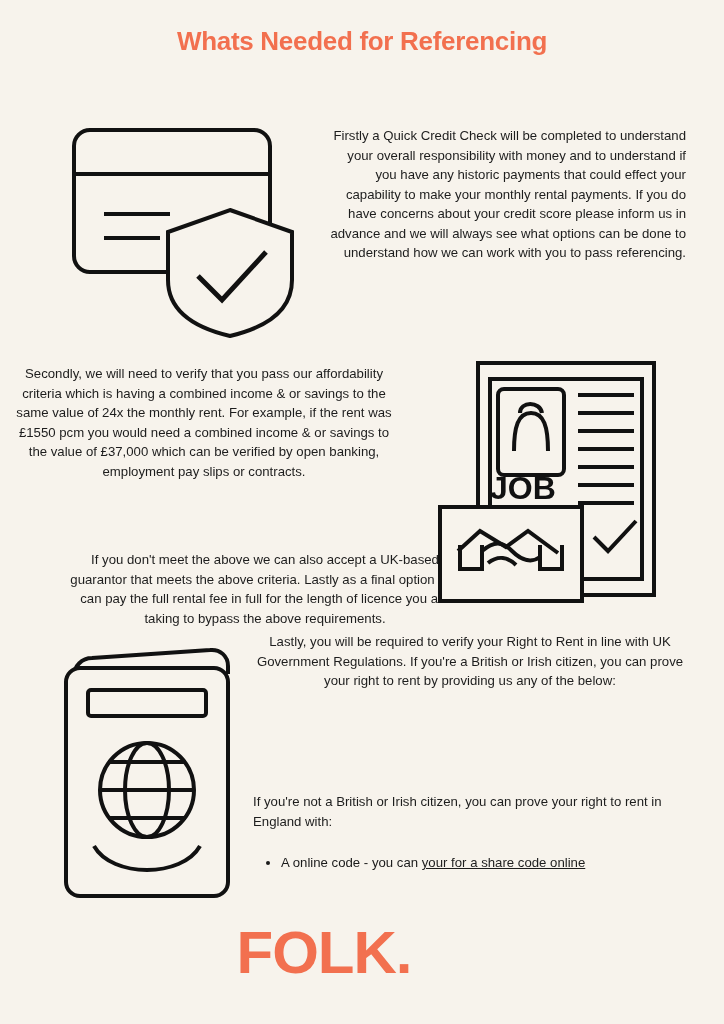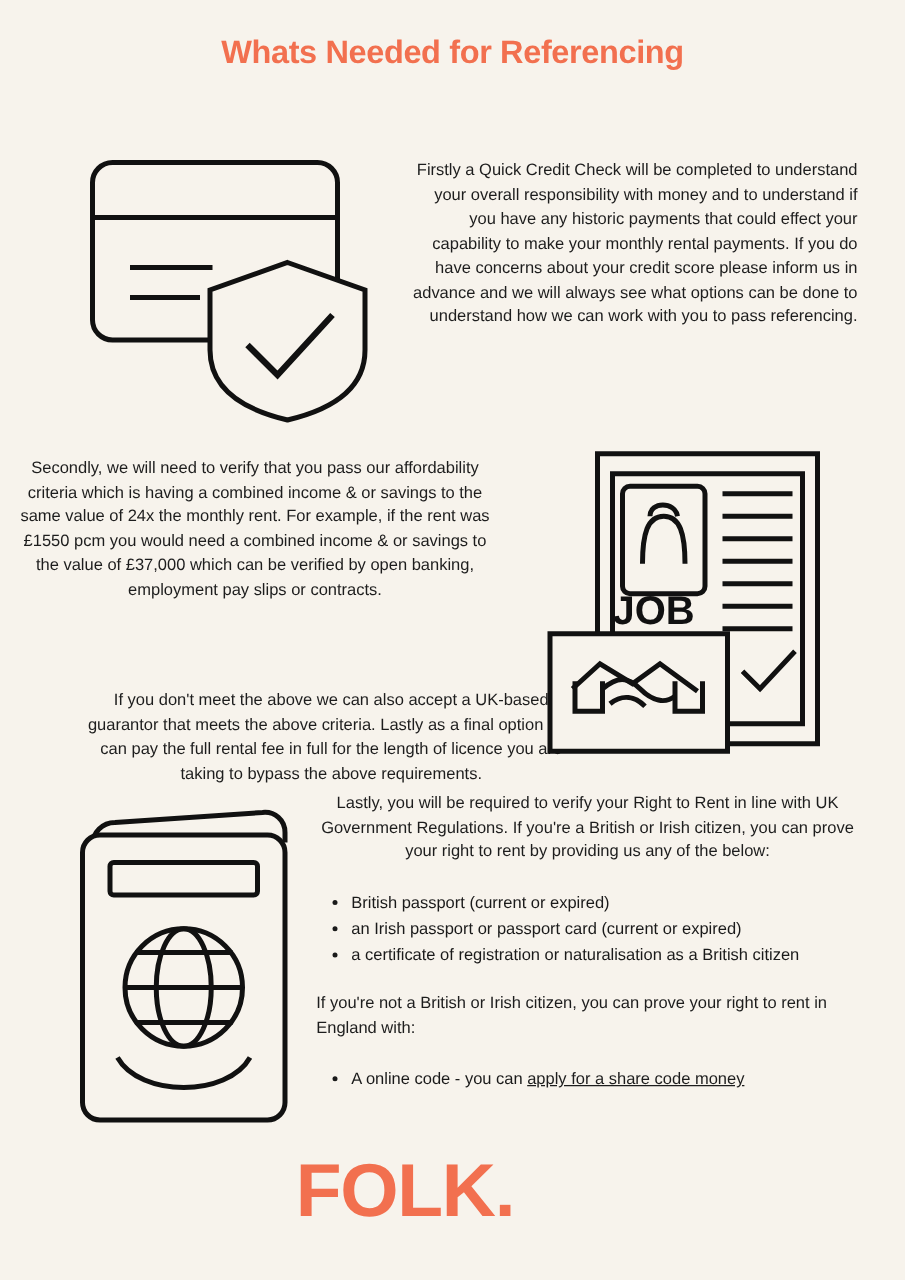--- a/index.html
+++ b/index.html
@@ -200,27 +200,22 @@
       <ellipse cx="87" cy="150" rx="22" ry="47"></ellipse>
       <line x1="40" y1="150" x2="134" y2="150"></line>
       <line x1="48" y1="122" x2="126" y2="122"></line>
       <line x1="48" y1="178" x2="126" y2="178"></line>
       <path d="M34 206 C52 238 122 238 140 206"></path>
     </svg>
   </div>
 
   <div class="para p4">Lastly, you will be required to verify your Right to Rent in line with UK Government Regulations. If you're a British or Irish citizen, you can prove your right to rent by providing us any of the below:</div>
 
-  <ul class="bullets">
-    <li>British passport (current or expired)</li>
-    <li>an Irish passport or passport card (current or expired)</li>
-    <li>a certificate of registration or naturalisation as a British citizen</li>
+
+  <div class="para p5">If you're not a British or Irish citizen, you can prove your right to rent in England with:</div>
+
+  <ul class="bullets2">
+    <li><span>A online code - you can </span><a class="link" href="#">your for a share code online</a></li>
   </ul>
 
-  <div class="para p5">If you're not a British or Irish citizen, you can prove your right to rent in England with:</div>
-
-  <ul class="bullets2">
-    <li><span>A online code - you can </span><a class="link" href="#">apply for a share code money</a></li>
-  </ul>
-
   <div class="logo">FOLK.</div>
 
 </div>
 
 </body></html>

